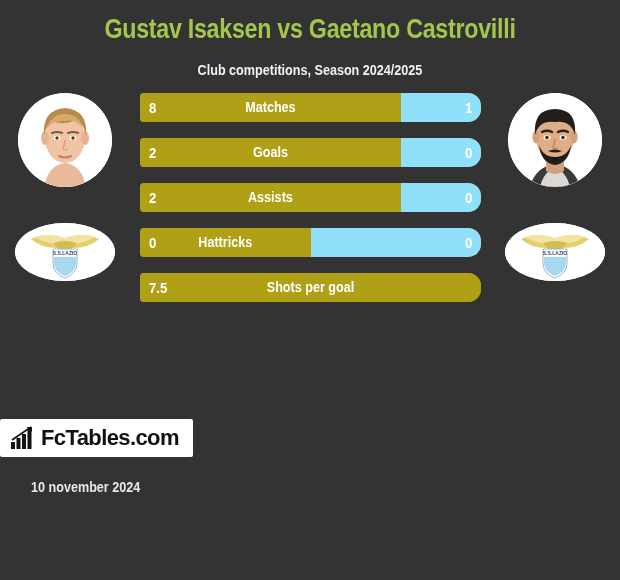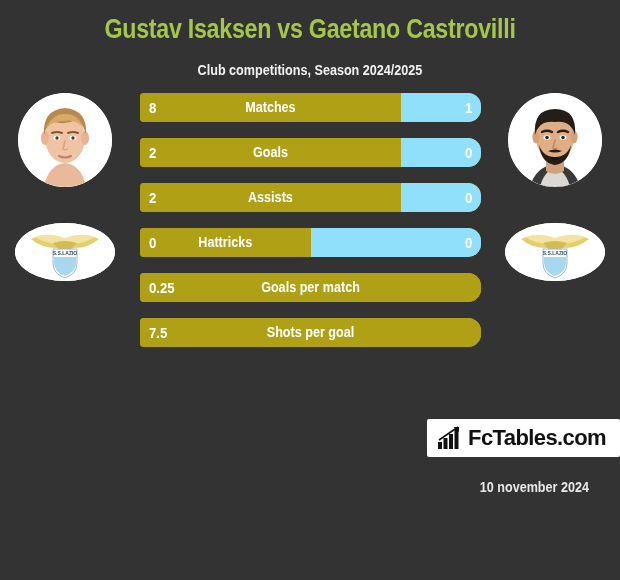--- a/index.html
+++ b/index.html
@@ -123,21 +123,21 @@
     font-weight: bold;
     color: #ffffff;
     text-align: center;
     transform: scaleX(0.9);
     white-space: nowrap;
   }
 
   
   .footer {
     width: 620px;
-    text-align: right;
+    text-align: left;
     margin-top: 6px;
   }
   .logo-box {
     display: inline-block;
     background: #ffffff;
     padding: 6px 14px 6px 10px;
     border-radius: 2px;
     line-height: 0;
   }
   .logo-inner {
@@ -245,25 +245,20 @@
       </div>
       <div class="bar-row">
         <div class="bar-left" style="width: 50%; background: rgb(176, 160, 22);"></div>
         <div class="bar-right" style="width: 50%; background: rgb(144, 224, 252);"></div>
         <span class="bar-val bar-val-left">0</span>
         <span class="bar-val bar-val-right">0</span>
         <span class="bar-label" style="left: 0px; width: 50%;">Hattricks</span>
       </div>
       <div class="bar-row">
         <div class="bar-left" style="width: 100%; background: rgb(176, 160, 22);"></div>
-        <span class="bar-val bar-val-left">0.25</span>
-        <span class="bar-label" style="left: 0px; width: 100%;">Goals per match</span>
-      </div>
-      <div class="bar-row">
-        <div class="bar-left" style="width: 100%; background: rgb(176, 160, 22);"></div>
         <span class="bar-val bar-val-left">7.5</span>
         <span class="bar-label" style="left: 0px; width: 100%;">Shots per goal</span>
       </div>
     </div>
 
   <div class="side side-right">
     <div class="photo">
       <svg viewBox="0 0 94 94" width="94" height="94">
         <defs>
             <clipPath id="cR">

